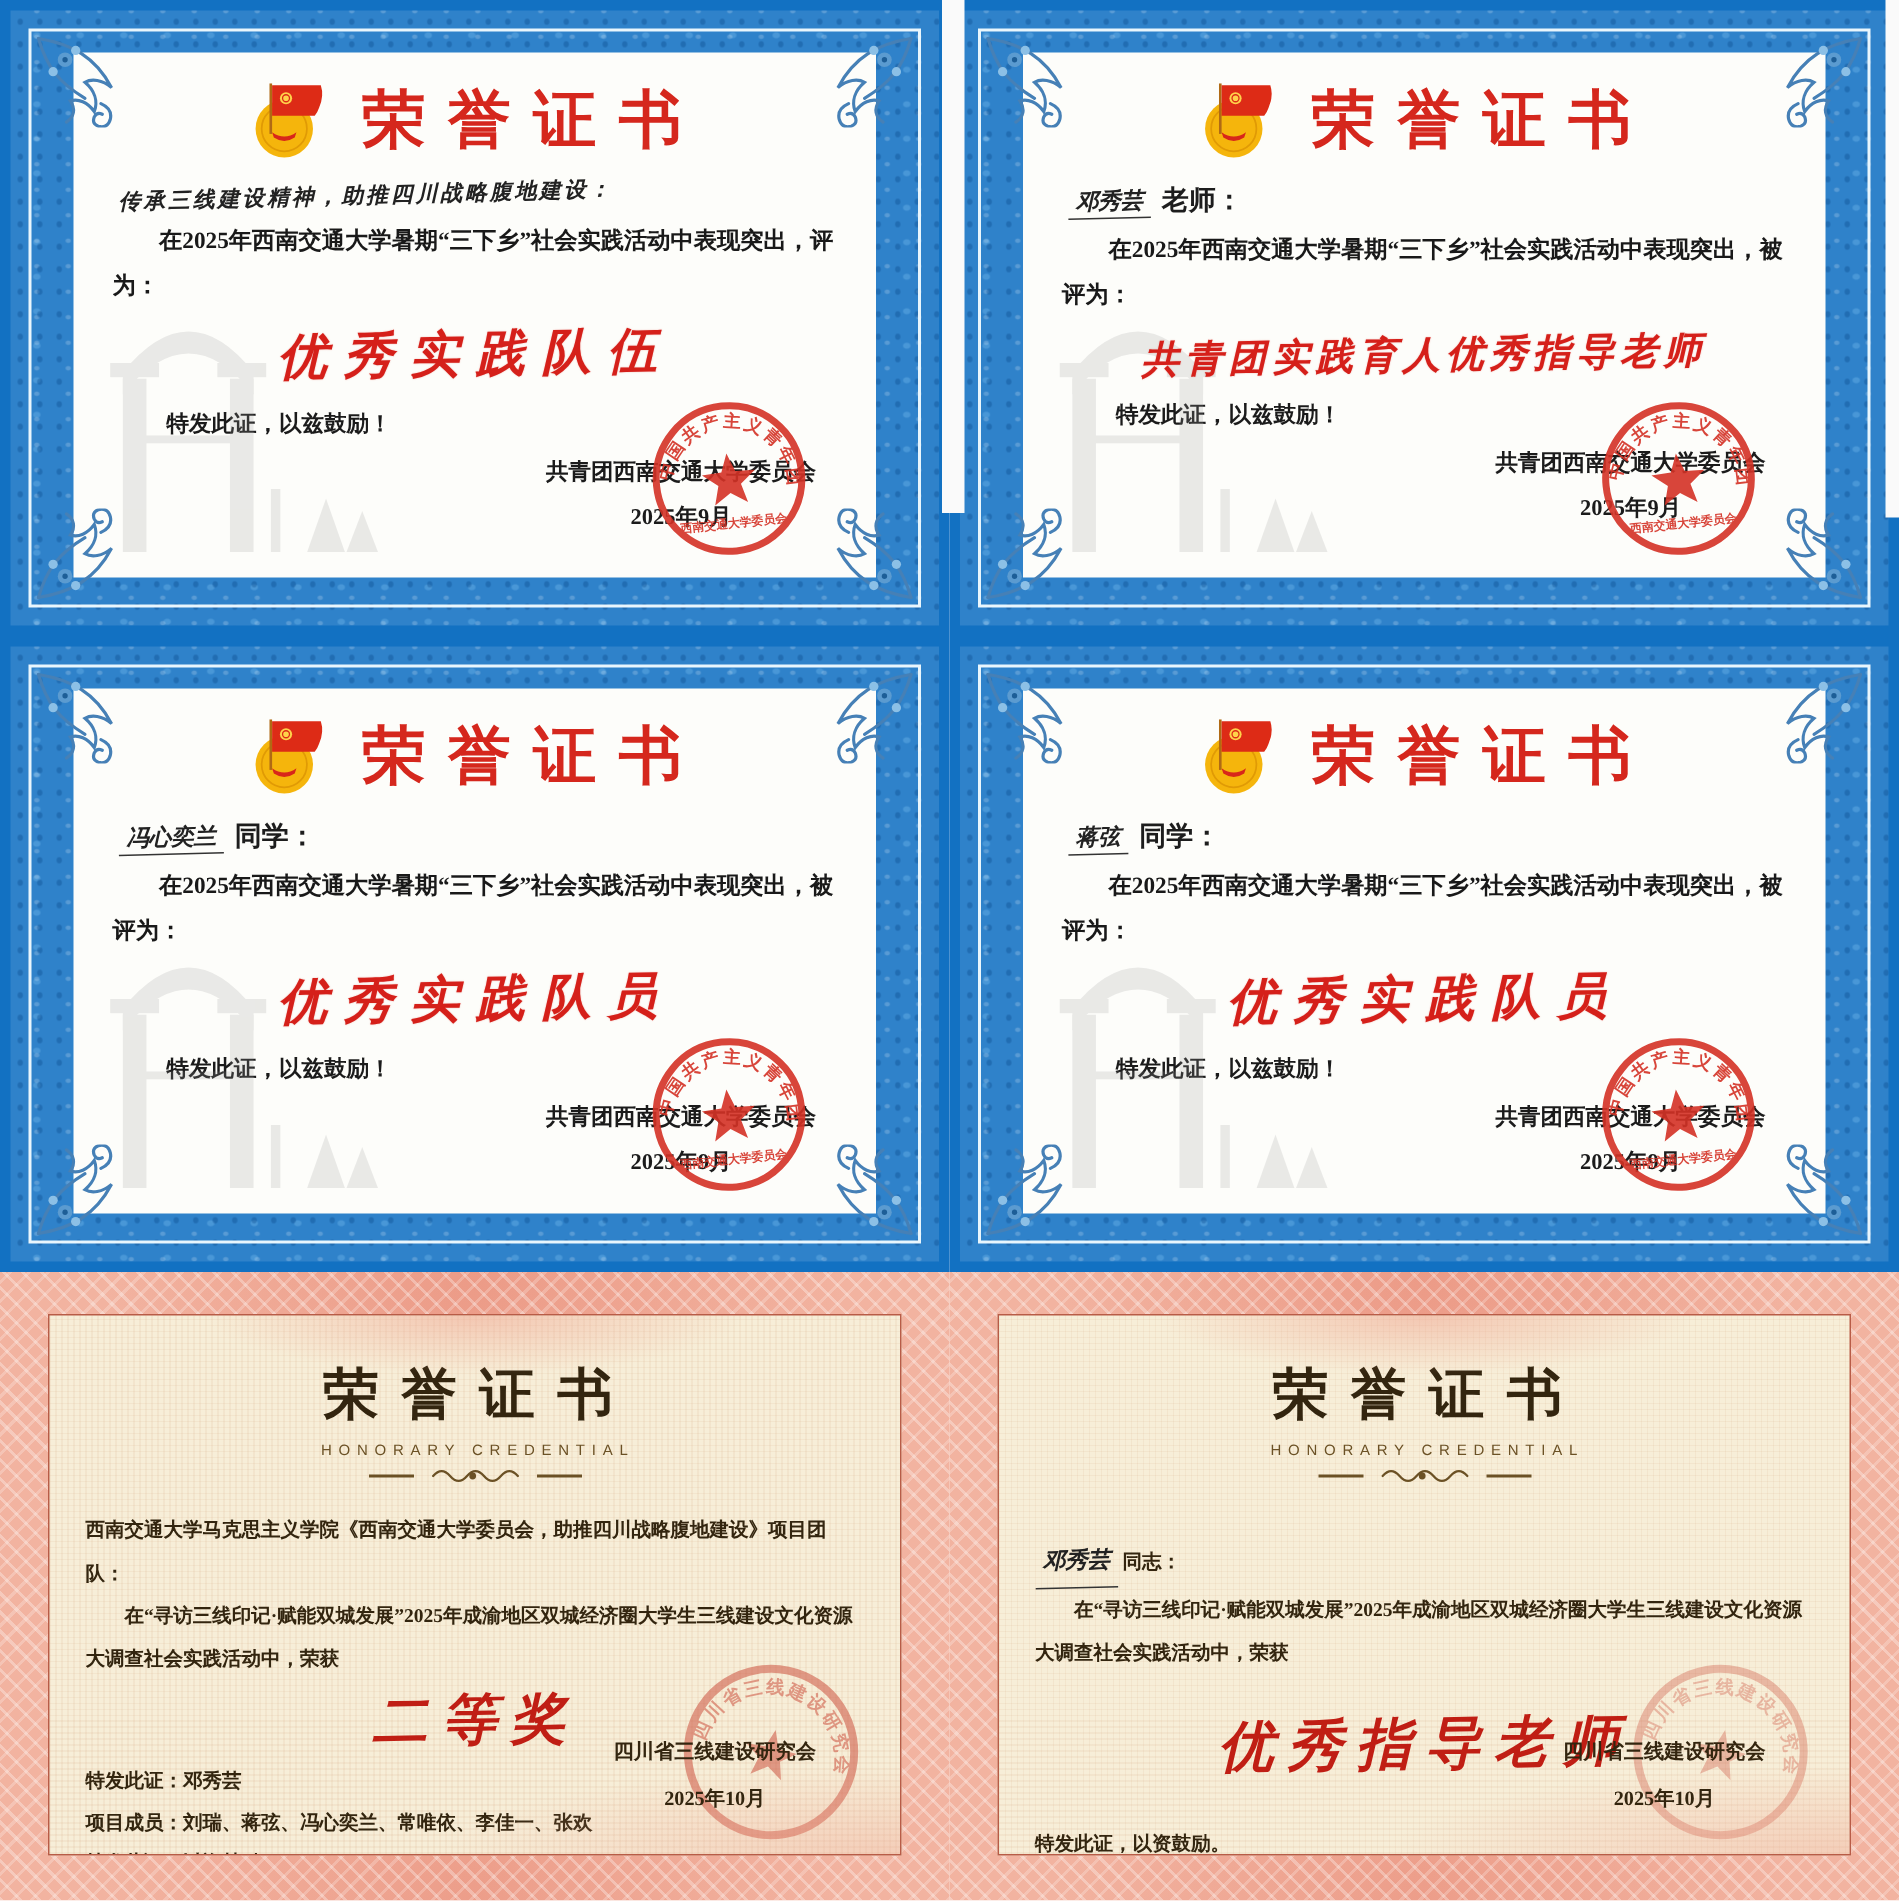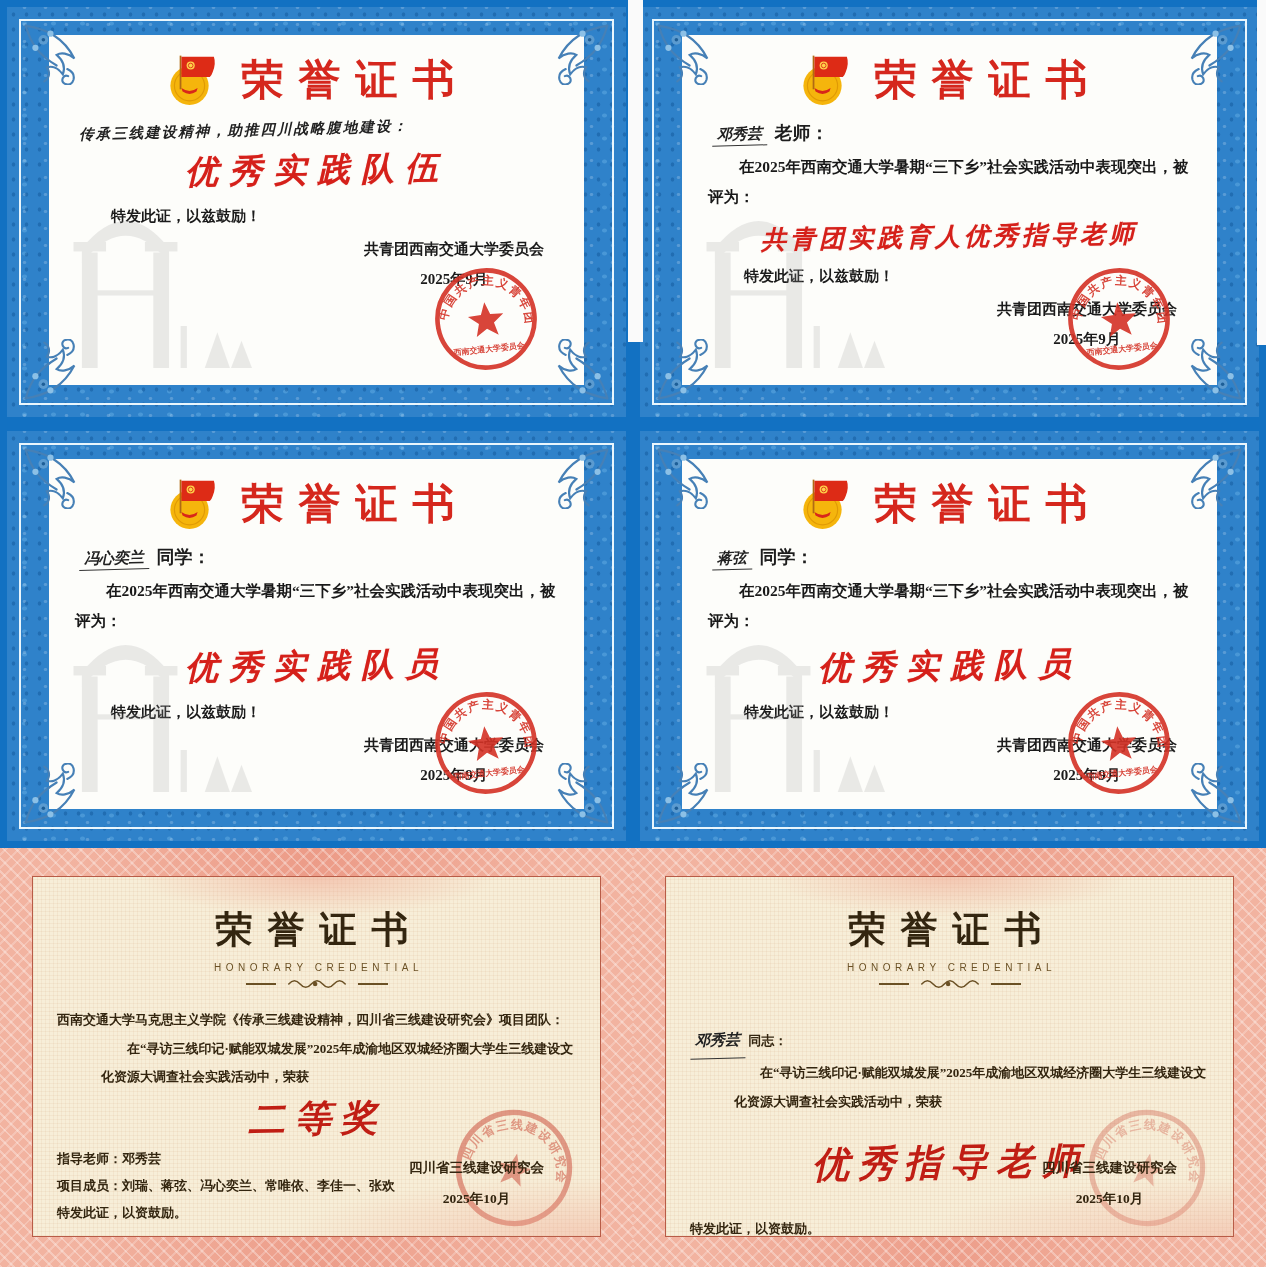--- a/index.html
+++ b/index.html
@@ -96,21 +96,21 @@
   }
   .o-title{
     margin-top:28px;font-family:"Liberation Serif",serif;font-weight:bold;
     font-size:37px;color:#33250f;letter-spacing:15px;text-indent:6px;white-space:nowrap;
   }
   .o-sub{margin-top:7px;font-size:10px;font-weight:normal;color:#6b5125;letter-spacing:4.5px;text-indent:4px;}
   .o-orn{display:flex;align-items:center;gap:9px;margin-top:5px;}
   .o-orn .bar{width:30px;height:2px;background:#6b5125;}
   .swirl{width:64px;height:12px;}
   .o-body{align-self:stretch;margin:16px 24px 0;font-family:"Liberation Serif",serif;font-weight:bold;color:#33250f;font-size:13px;line-height:2.2;}
-  .o-line2{text-indent:2em;margin-left:44px;}
+  .o-line2{text-indent:2em;}
   .o-award{
     margin-top:2px;font-family:"DejaVu Serif",serif;font-style:italic;font-weight:bold;
     font-size:37px;color:#c01e14;letter-spacing:9px;white-space:nowrap;transform:rotate(-1deg);
   }
   .o-meta{align-self:flex-start;margin:2px 0 0 24px;font-family:"Liberation Serif",serif;font-weight:bold;color:#33250f;font-size:13px;line-height:1.95;}
   .o-issuer{
     position:absolute;right:56px;bottom:22px;text-align:center;z-index:1;
     font-family:"Liberation Serif",serif;font-weight:bold;color:#33250f;font-size:13.5px;line-height:2.3;
   }
   .seal-research{position:absolute;right:22px;bottom:4px;width:128px;height:128px;transform:rotate(12deg);z-index:0;}
@@ -187,20 +187,21 @@
           </svg>
         <div class="cert-head">
           <svg class="emblem" viewBox="0 0 100 100">
               <use href="#emblem"></use>
             </svg>
           <div class="cert-title-red">荣誉证书</div>
         </div>
         <div class="salutation">
           <span class="hand nounder">传承三线建设精神，助推四川战略腹地建设：</span>
         </div>
+        <div class="body-par">在2025年西南交通大学暑期“三下乡”社会实践活动中表现突出，评为：</div>
         <div class="award-blue">优秀实践队伍</div>
         <div class="closing">特发此证，以兹鼓励！</div>
         <div class="issuer-block">
           <div>共青团西南交通大学委员会</div>
           <div>2025年9月</div>
         </div>
         <svg class="seal-league" viewBox="0 0 120 120">
           <circle cx="60" cy="60" r="52" fill="none" stroke="#d43226" stroke-width="5"></circle>
           <path id="arc0" d="M 20 78 A 42 42 0 1 1 100 78" fill="none"></path>
           <text fill="#d43226" font-size="12.5" letter-spacing="2" font-weight="bold"><textPath href="#arc0" startOffset="13%">中国共产主义青年团</textPath></text>
@@ -354,25 +355,25 @@
       <div class="o-title">荣誉证书</div>
       <div class="o-sub">HONORARY CREDENTIAL</div>
       <div class="o-orn">
         <span class="bar"></span>
         <svg class="swirl" viewBox="0 0 68 12">
             <use href="#swirlorn"></use>
           </svg>
         <span class="bar"></span>
       </div>
       <div class="o-body">
-        <div class="o-line1">西南交通大学马克思主义学院《传承三线建设精神，四川省三线建设研究会》项目团队：</div>
+        <div class="o-line1">西南交通大学马克思主义学院《西南交通大学委员会，助推四川战略腹地建设》项目团队：</div>
         <div class="o-line2">在“寻访三线印记·赋能双城发展”2025年成渝地区双城经济圈大学生三线建设文化资源大调查社会实践活动中，荣获</div>
       </div>
       <div class="o-award">二等奖</div>
-      <div class="o-meta">指导老师：邓秀芸</div>
+      <div class="o-meta">特发此证：邓秀芸</div>
       <div class="o-meta">项目成员：刘瑞、蒋弦、冯心奕兰、常唯依、李佳一、张欢</div>
       <div class="o-meta">特发此证，以资鼓励。</div>
       <div class="o-issuer">
         <div>四川省三线建设研究会</div>
         <div>2025年10月</div>
       </div>
       <svg class="seal-research strong" viewBox="0 0 120 120">
         <circle cx="60" cy="60" r="52" fill="none" stroke="#cd5340" stroke-width="5"></circle>
         <path id="arc4" d="M 20 78 A 42 42 0 1 1 100 78" fill="none"></path>
         <text fill="#cd5340" font-size="11.5" letter-spacing="1.5" font-weight="bold"><textPath href="#arc4" startOffset="10%">四川省三线建设研究会</textPath></text>

